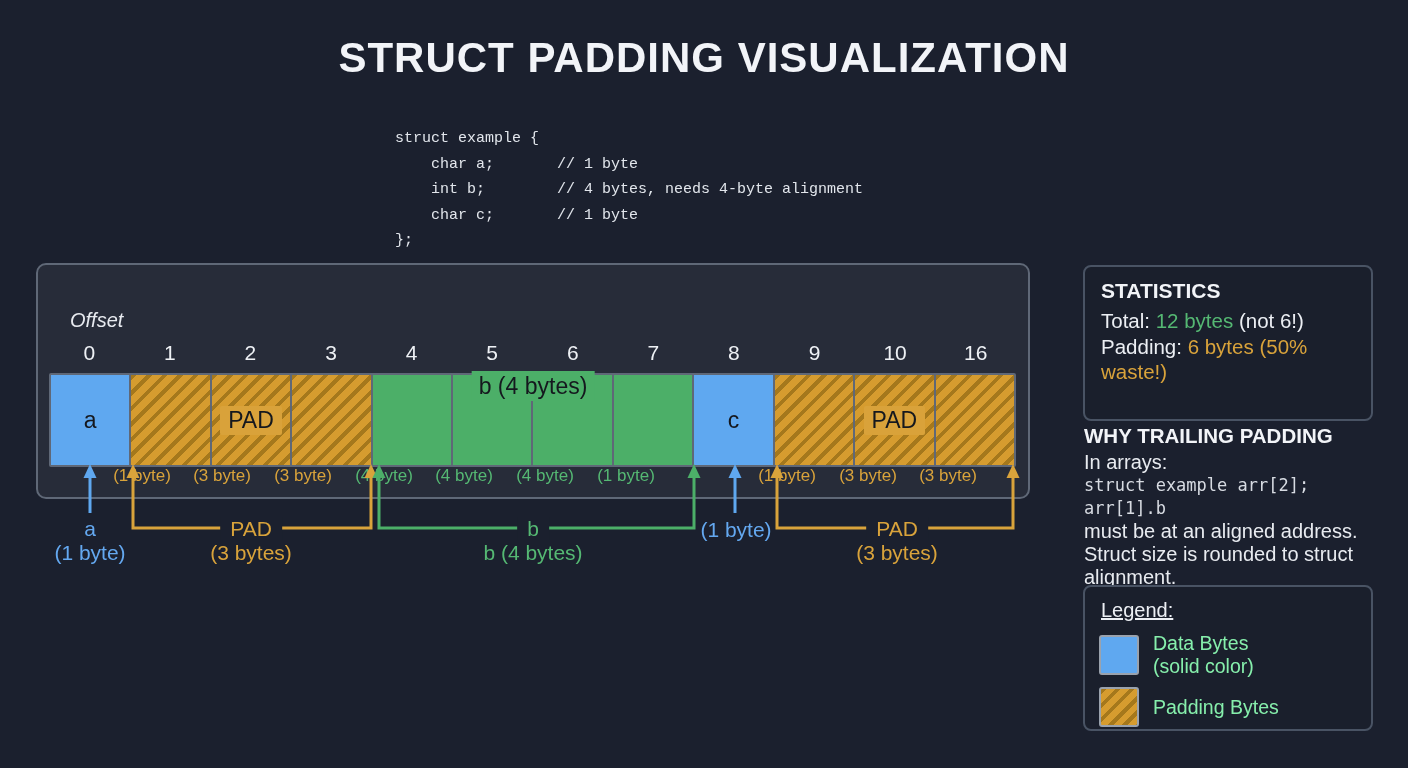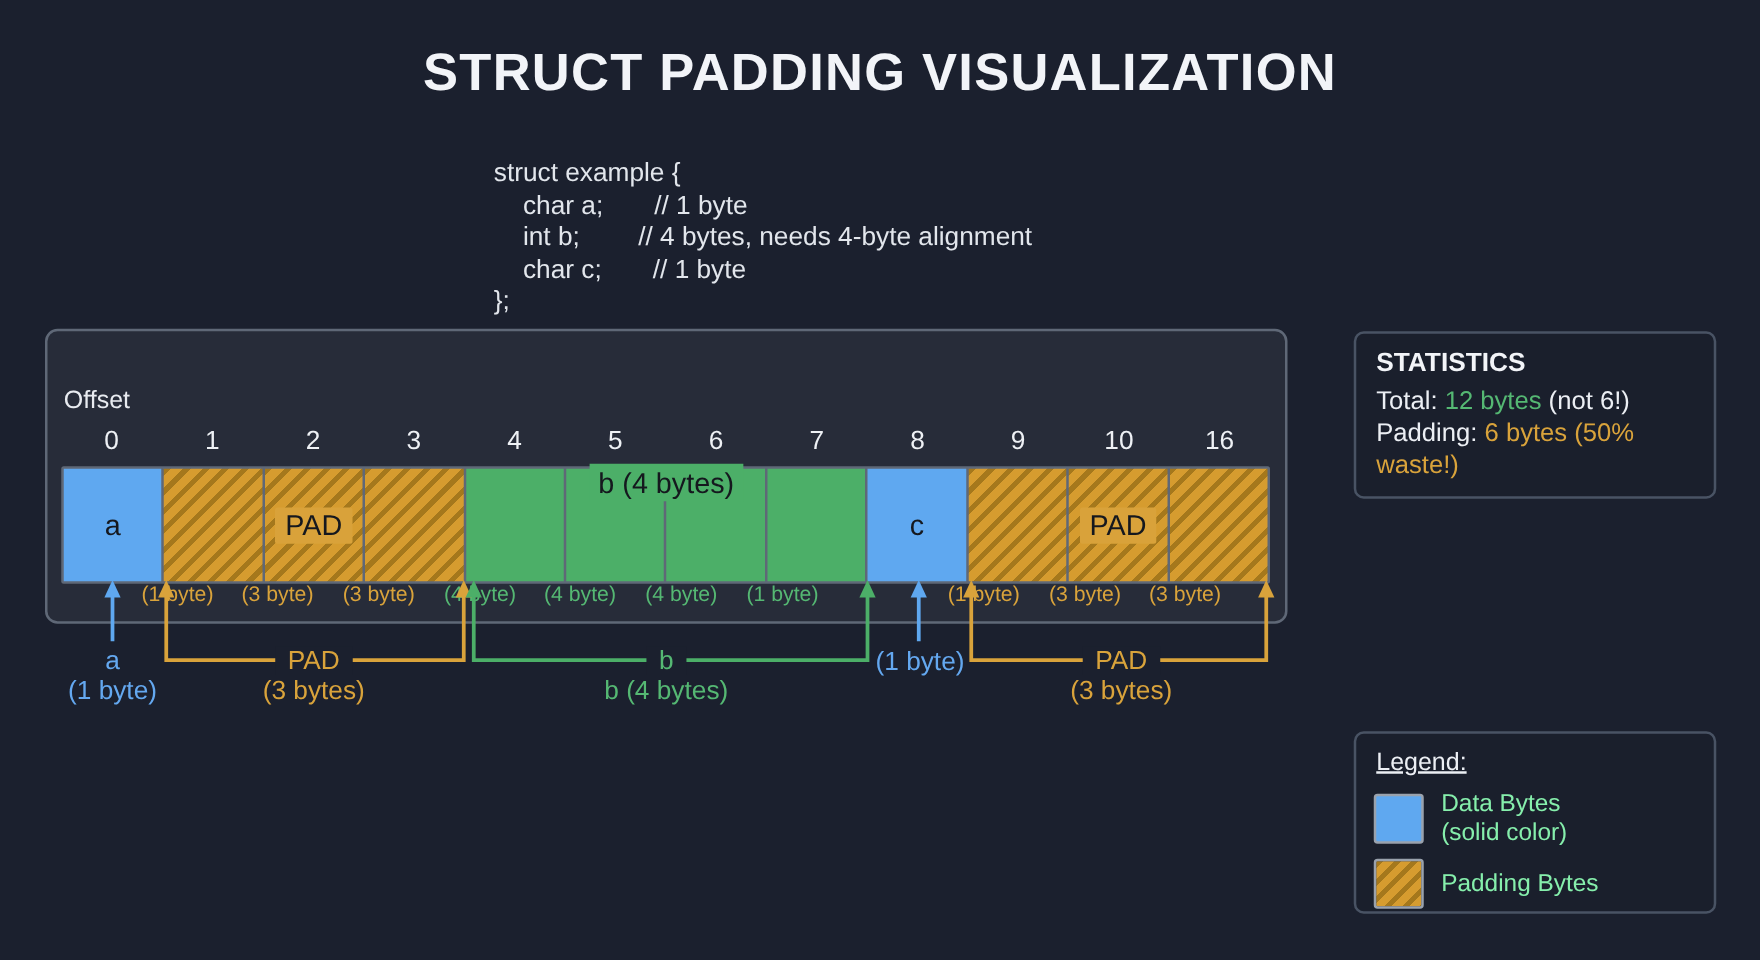--- a/index.html
+++ b/index.html
@@ -5,27 +5,27 @@
   html,body{margin:0;padding:0;background:#141822;}
   .stage{position:relative;width:1408px;height:768px;background:#1b202e;overflow:hidden;
          font-family:"Liberation Sans",sans-serif;color:#eceff4;}
   .abs{position:absolute;}
 
   
   .title{left:0;right:0;top:34px;text-align:center;font-size:42px;font-weight:700;
          letter-spacing:1px;color:#f2f4f8;}
 
   
-  .code{left:395px;top:126px;margin:0;font-family:Liberation Sans, sans-serif;
-        font-size:21px;line-height:25.5px;color:#e2e6ec;white-space:pre;}
+  .code{left:395px;top:126px;margin:0;font-family:Liberation Mono, monospace;
+        font-size:15px;line-height:25.5px;color:#e2e6ec;white-space:pre;}
 
   
   .panel{background:#272c39;border:2px solid #5f6877;border-radius:10px;}
   .mem-panel{left:36px;top:263px;width:990px;height:232px;}
-  .offset-label{left:13px;top:44px;font-size:20px;color:#e8ebf0;}
+  .offset-label{left:32px;top:44px;font-size:20px;color:#e8ebf0;font-style:italic;}
   .offsets{left:11px;right:12px;top:76px;display:grid;grid-template-columns:repeat(12,1fr);
            font-size:21px;color:#eef1f5;text-align:center;}
   .cells{left:11px;right:12px;top:108px;height:90px;display:grid;grid-template-columns:repeat(12,1fr);
          gap:2px;padding:2px;background:#5f6877;border-radius:2px;}
   .cell{display:flex;align-items:center;justify-content:center;}
   .cell-blue{background:#5fa8f0;}
   .cell-green{background:#4caf68;}
   .cell-hatch{background:repeating-linear-gradient(135deg,#a5781c 0 4px,#d69c2f 4px 11px);}
   .cell-letter{font-size:23px;color:#15181e;}
   .badge{font-size:23px;color:#15181e;background:#d9a23a;padding:1px 8px;border-radius:2px;}
@@ -41,21 +41,21 @@
   
   .arrows{left:36px;top:455px;width:1000px;height:118px;z-index:5;}
 
   
   .grp{transform:translateX(-50%);font-size:21px;line-height:23px;white-space:nowrap;z-index:6;text-align:center;}
   .on-line{background:#1b202e;padding:0 10px;}
 
   
   .side-panel{left:1083px;width:290px;background:#1a1f2c;border:2px solid #495364;border-radius:8px;
               padding:12px 16px;box-sizing:border-box;}
-  .stats{top:265px;height:134px;}
+  .stats{top:265px;height:156px;}
   .stats h2{margin:0 0 5px 0;font-size:21px;font-weight:700;color:#f2f4f8;}
   .stats .row{font-size:20.5px;line-height:25.5px;color:#eceff4;}
 
   .why{left:1084px;top:424px;width:305px;}
   .why h2{margin:0 0 3px 0;font-size:20.5px;font-weight:700;color:#f2f4f8;}
   .why .line{font-size:20px;line-height:23px;color:#e8ebf0;}
   .why .mono{font-family:"DejaVu Sans Mono","Liberation Mono",monospace;font-size:17px;
              line-height:23px;color:#d7dbe2;}
 
   .legend{top:585px;height:146px;padding:10px 14px;}
@@ -162,20 +162,28 @@
   <div class="abs grp t-blue" style="left:736px;top:518px;">(1 byte)</div>
   <div class="abs grp t-orange on-line" style="left:897px;top:517px;">PAD</div>
   <div class="abs grp t-orange" style="left:897px;top:541px;">(3 bytes)</div>
 
   <div class="abs side-panel stats">
     <h2>STATISTICS</h2>
     <div class="row"><span>Total: </span><span class="t-green">12 bytes</span><span> (not 6!)</span></div>
     <div class="row"><span>Padding: </span><span class="t-orange">6 bytes (50% waste!)</span></div>
   </div>
 
+  <div class="abs why">
+    <h2>WHY TRAILING PADDING</h2>
+    <div class="line">In arrays:</div>
+    <div class="mono">struct example arr[2]; arr[1].b</div>
+    <div class="line">must be at an aligned address.</div>
+    <div class="line">Struct size is rounded to struct</div>
+    <div class="line">alignment.</div>
+  </div>
 
   <div class="abs side-panel legend">
     <div class="hd">Legend:</div>
     <div class="leg-row">
       <div class="swatch sw-blue"></div>
       <div class="leg-text">
         <div>Data Bytes</div>
         <div>(solid color)</div>
       </div>
     </div>

